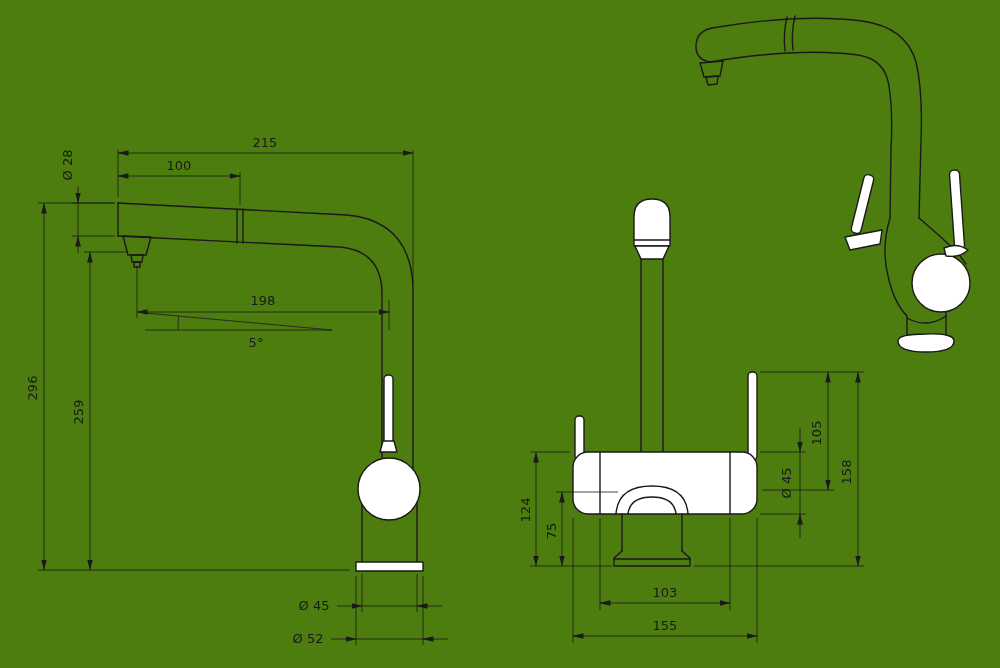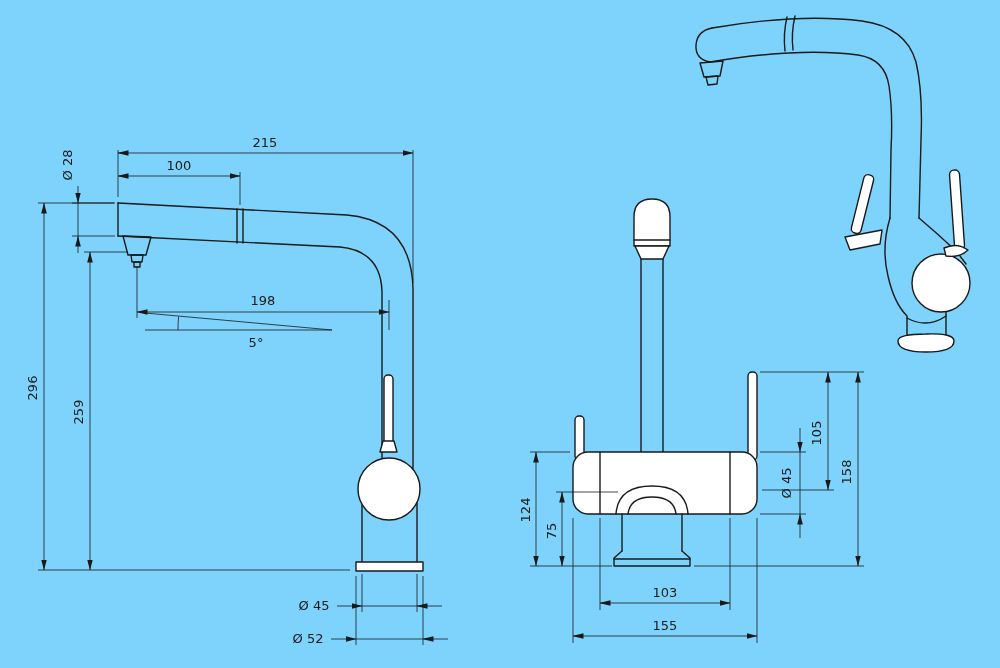--- a/index.html
+++ b/index.html
@@ -1,16 +1,16 @@
 <!DOCTYPE html>
 <html><head>
 <meta charset="utf-8">
 <style>
   html,body{margin:0;padding:0;background:#ffffff;}
-  .canvas{width:1000px;height:668px;background:#7dd3fc;position:relative;overflow:hidden;
+  .canvas{width:1000px;height:668px;background:#4d7c0f;position:relative;overflow:hidden;
           font-family:"DejaVu Sans",sans-serif;}
   svg{display:block;}
   .obj {fill:none;stroke:#1a1a1a;stroke-width:1.4;stroke-linecap:round;stroke-linejoin:round;}
   .objf{fill:#ffffff;stroke:#1a1a1a;stroke-width:1.4;stroke-linejoin:round;}
   .dim {fill:none;stroke:#1a1a1a;stroke-width:0.8;}
   .dimtext{font:13px "DejaVu Sans",sans-serif;fill:#1a1a1a;}
 </style>
 </head>
 <body>
 

